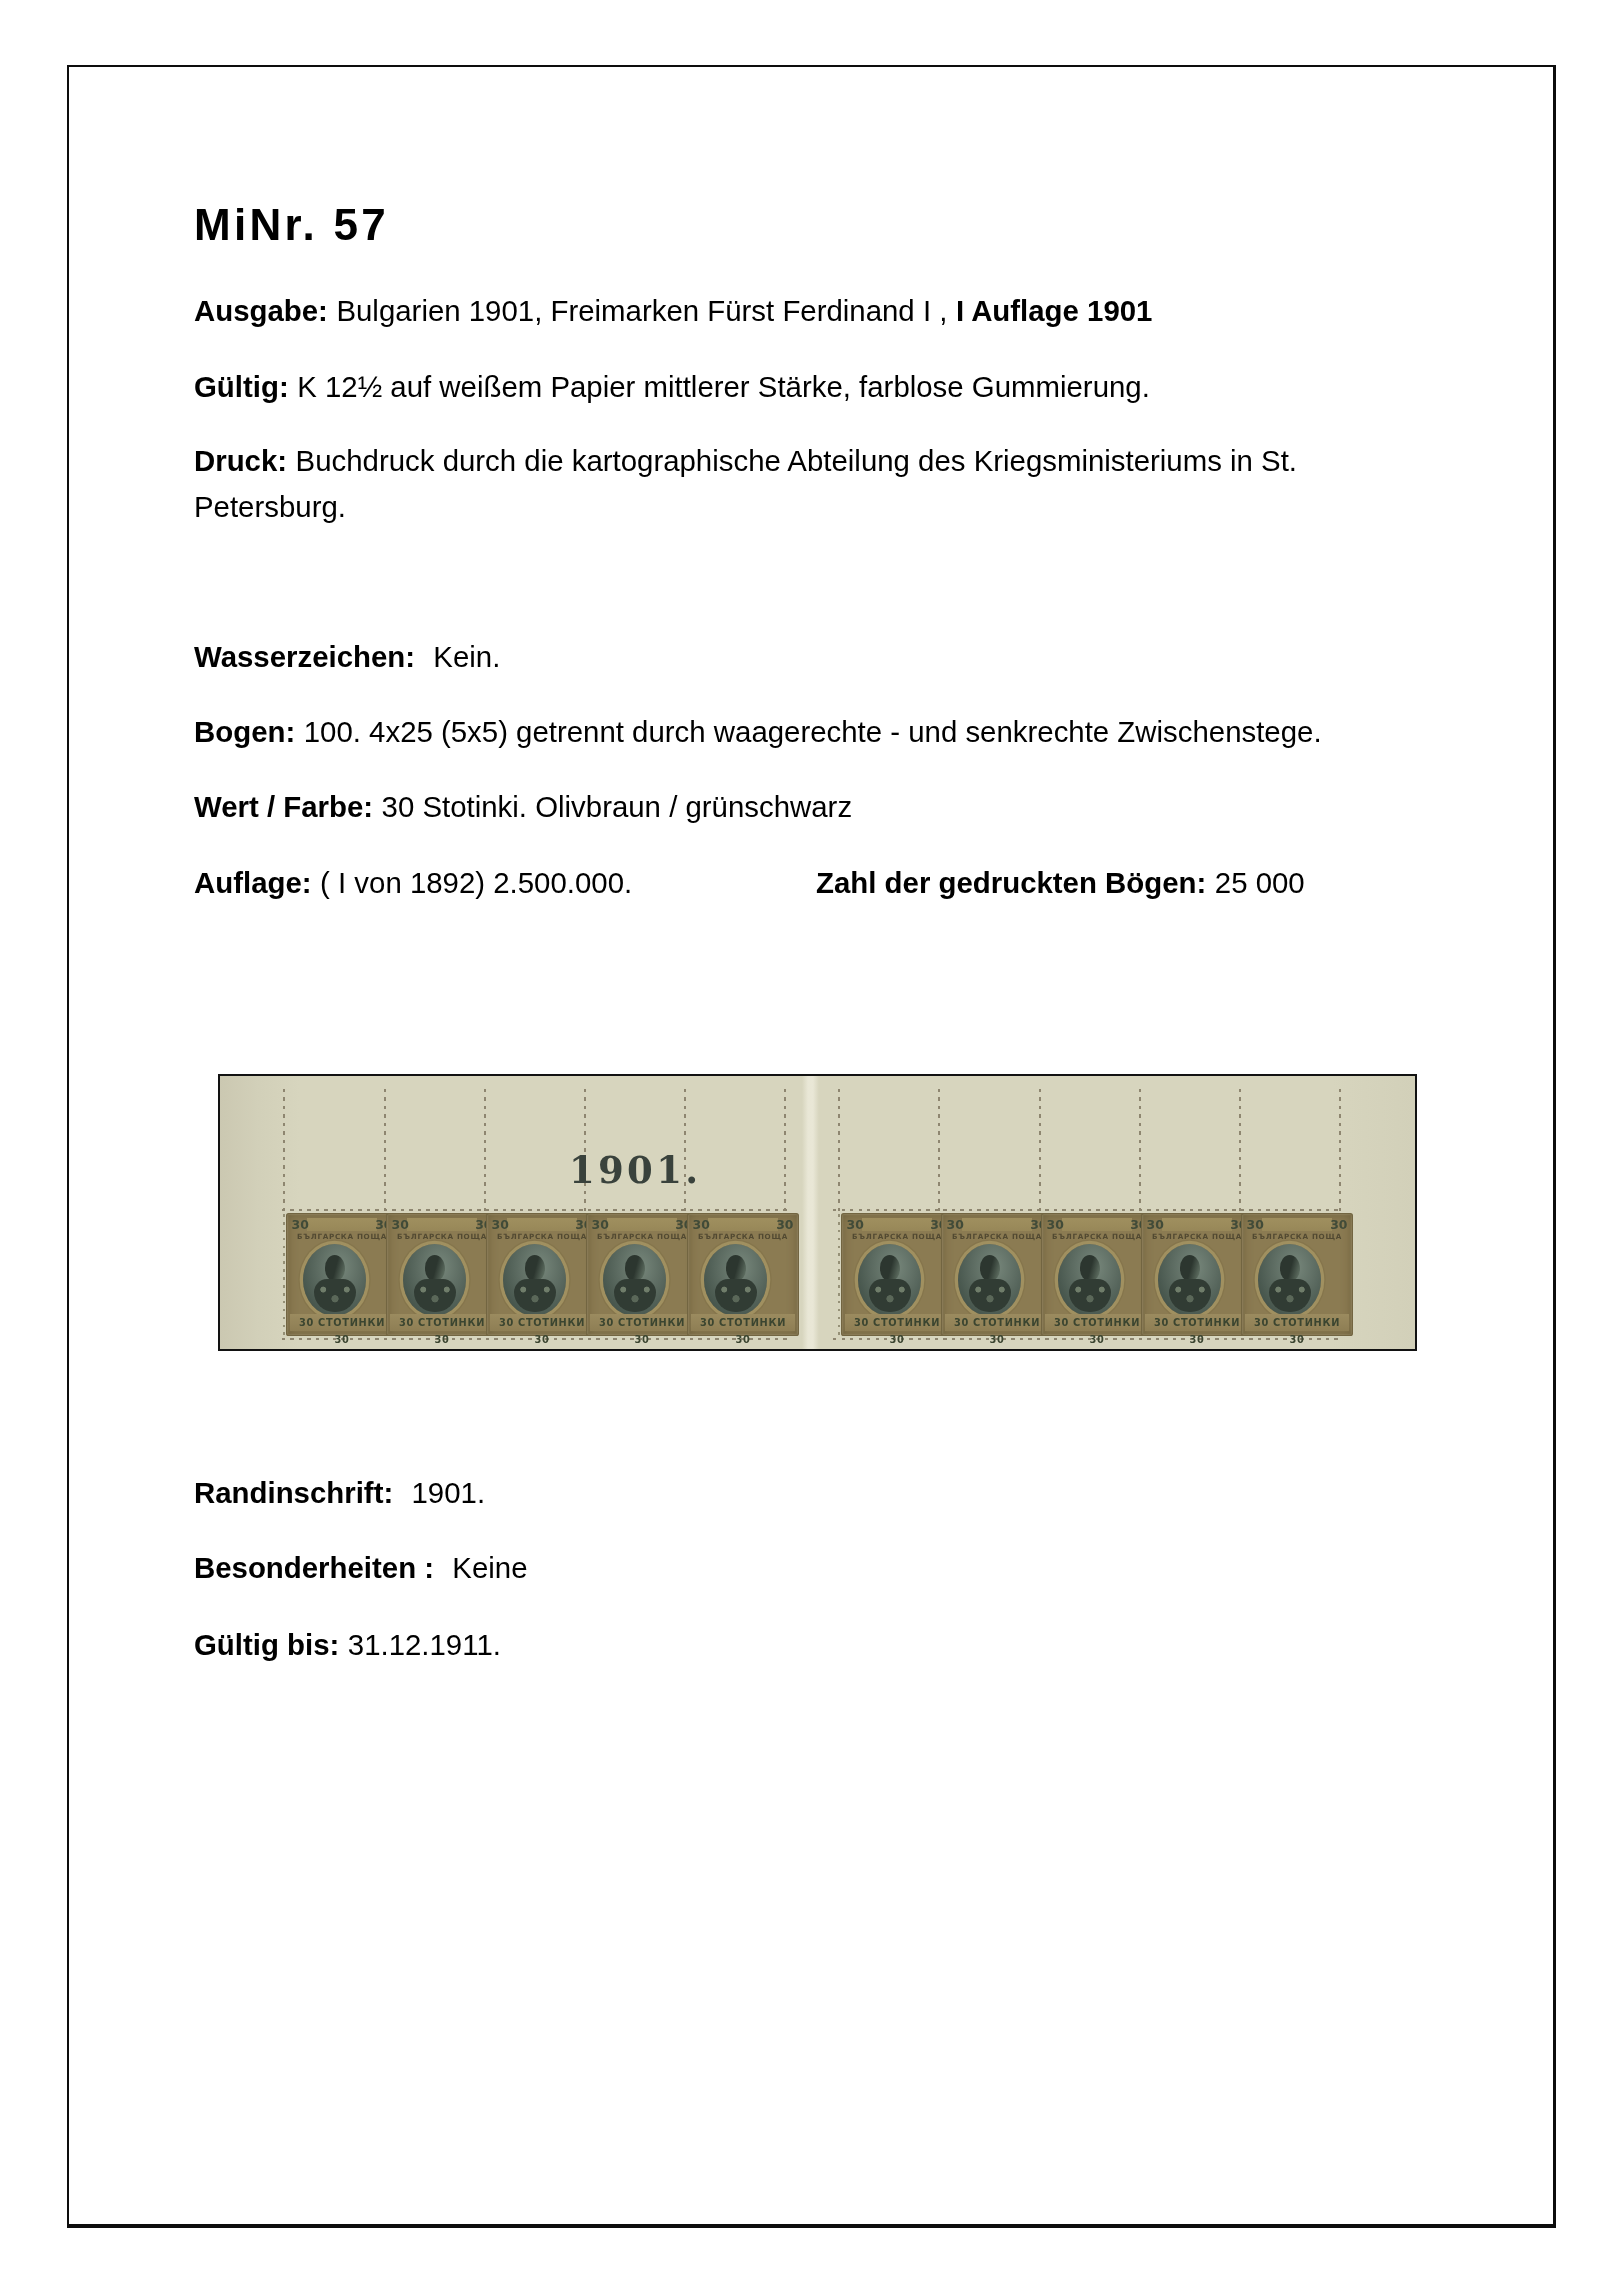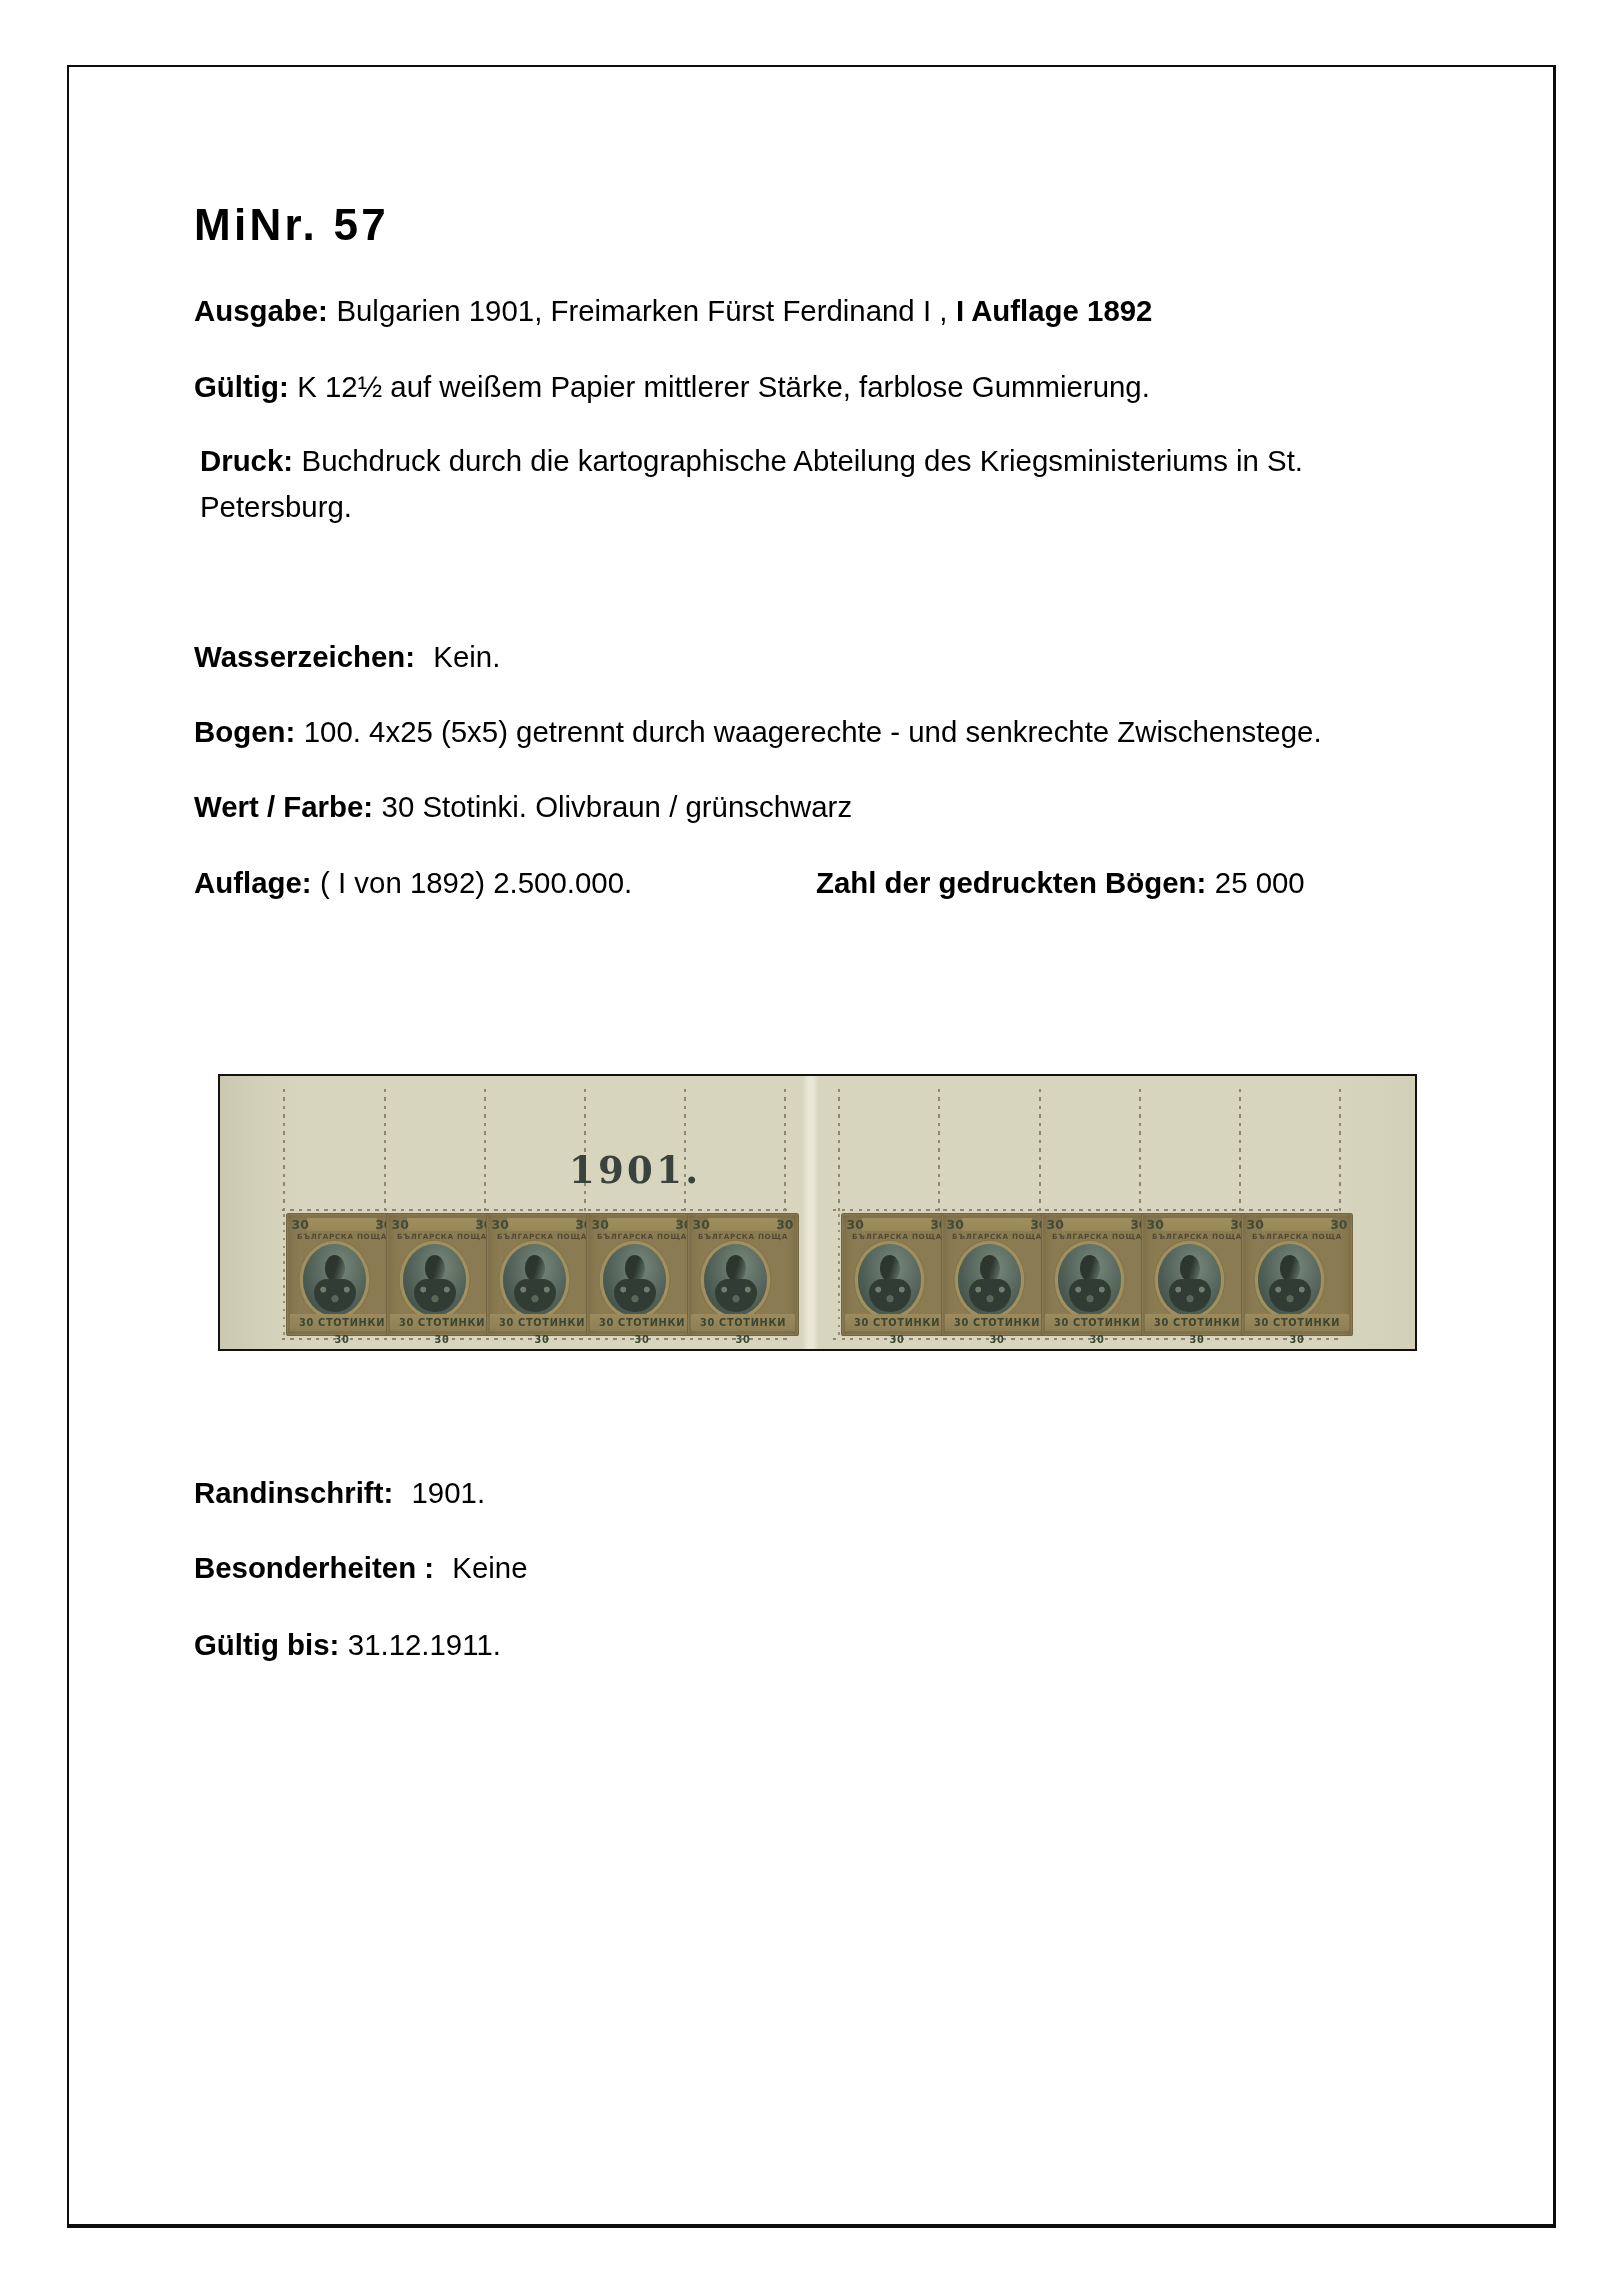--- a/index.html
+++ b/index.html
@@ -13,21 +13,21 @@
     border-width:2px 3.9px 4.6px 2px;background:transparent;
   }
   .line{position:absolute;left:194px;font-size:29.4px;line-height:34px;white-space:nowrap;}
   .line b{font-weight:bold;text-align:center;}
   .v{margin-left:8.5px;}
   .v2{margin-left:18.3px;}
   .title{
     position:absolute;left:194px;top:200px;font-size:44px;line-height:50px;
     font-weight:bold;letter-spacing:3.3px;
   }
-  .wrapline{white-space:normal;width:1256px;line-height:46px;margin-left:6px;}
+  .wrapline{white-space:normal;width:1256px;line-height:46px;}
   .pos2{position:absolute;left:622px;top:0;}
 
   
   .photo{
     position:absolute;left:218px;top:1074px;width:1199px;height:277px;
     box-sizing:border-box;border:2.6px solid #121212;
     background:
       linear-gradient(90deg, rgba(255,255,255,0) 582px, rgba(236,234,218,0.85) 588px, rgba(236,234,218,0.85) 593px, rgba(255,255,255,0) 599px),
       linear-gradient(90deg,#cbc8b1 0px,#d2d0b9 39px,#d7d5be 79px,#d7d5be 1112px,#d2d0b9 1194px);
   }
@@ -90,21 +90,21 @@
 </style>
 </head>
 <body>
 
 <div class="page">
   <div class="frame"></div>
 
   <div class="title">MiNr. 57</div>
 
   <div class="line" style="top:294px">
-    <b>Ausgabe:</b><span class="v">Bulgarien 1901, Freimarken Fürst Ferdinand I ,</span><b class="v">I Auflage 1892</b>
+    <b>Ausgabe:</b><span class="v">Bulgarien 1901, Freimarken Fürst Ferdinand I ,</span><b class="v">I Auflage 1901</b>
   </div>
 
   <div class="line" style="top:370px">
     <b>Gültig:</b><span class="v">K 12½ auf weißem Papier mittlerer Stärke, farblose Gummierung.</span>
   </div>
 
   <div class="line wrapline" style="top:438px">
     <b>Druck:</b><span class="v">Buchdruck durch die kartographische Abteilung des Kriegsministeriums in St. Petersburg.</span>
   </div>
 

